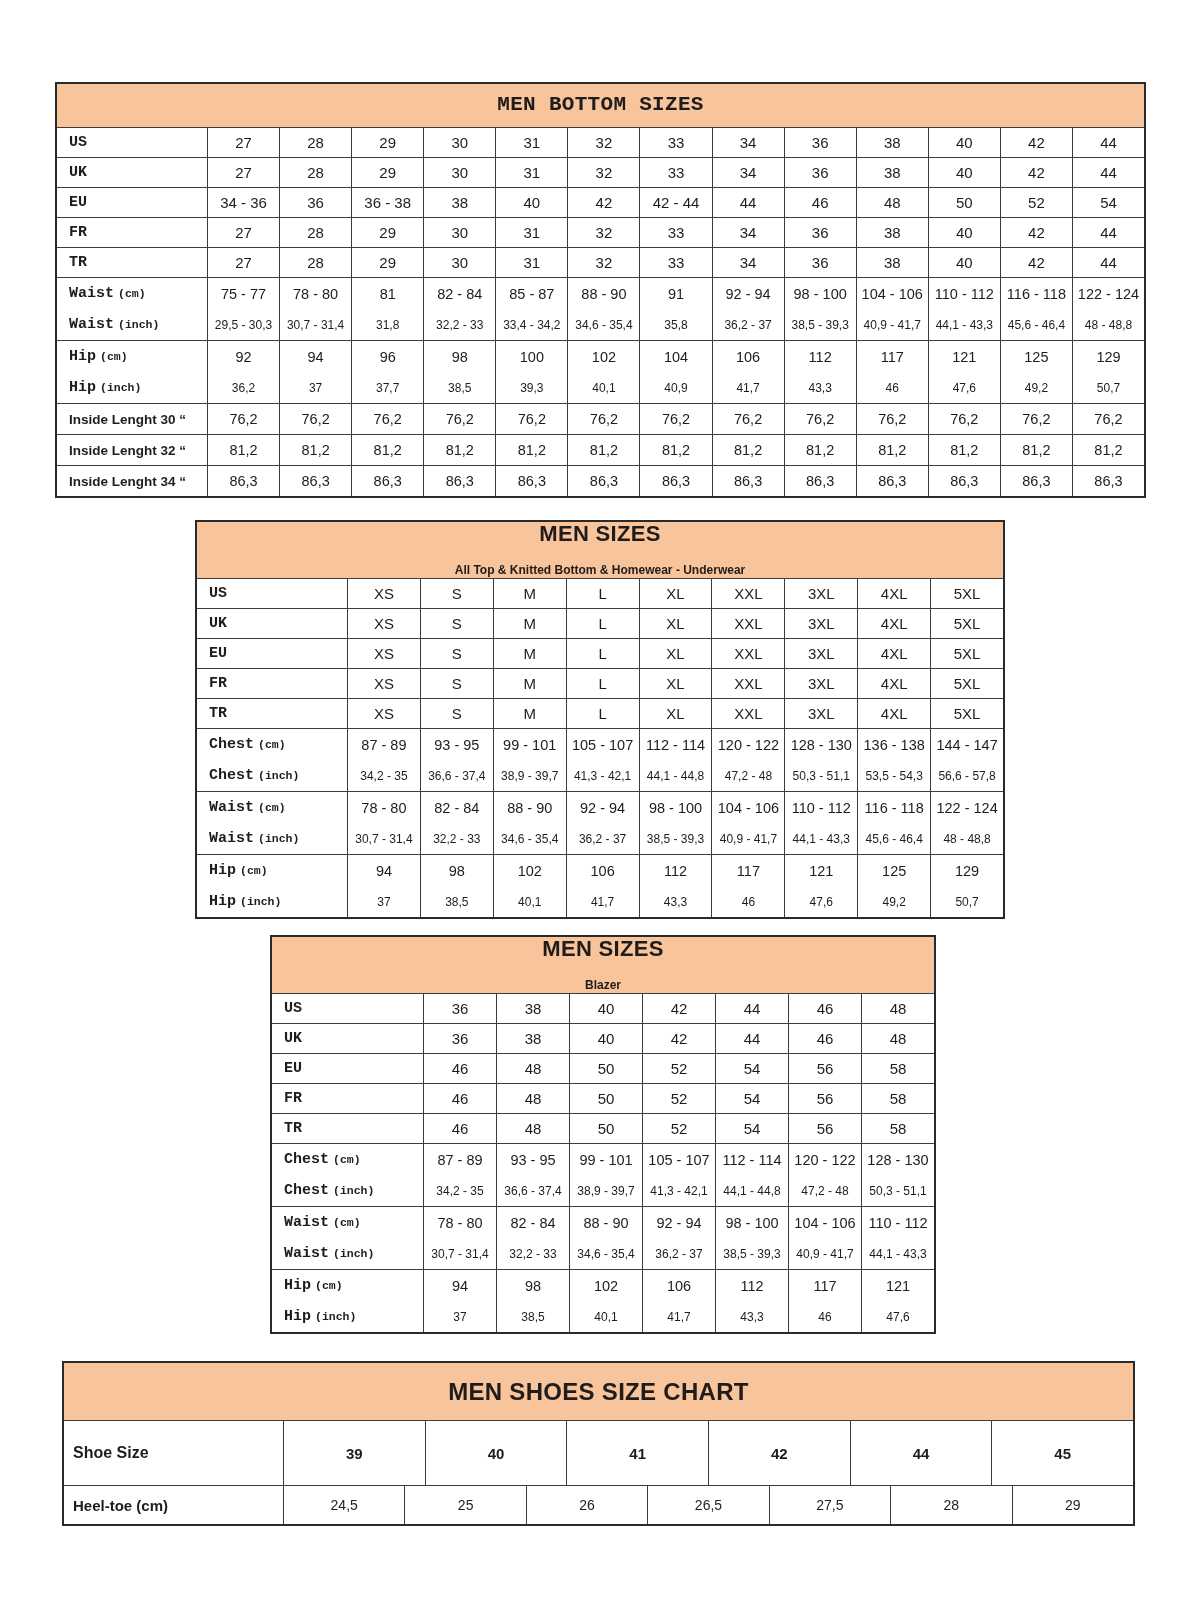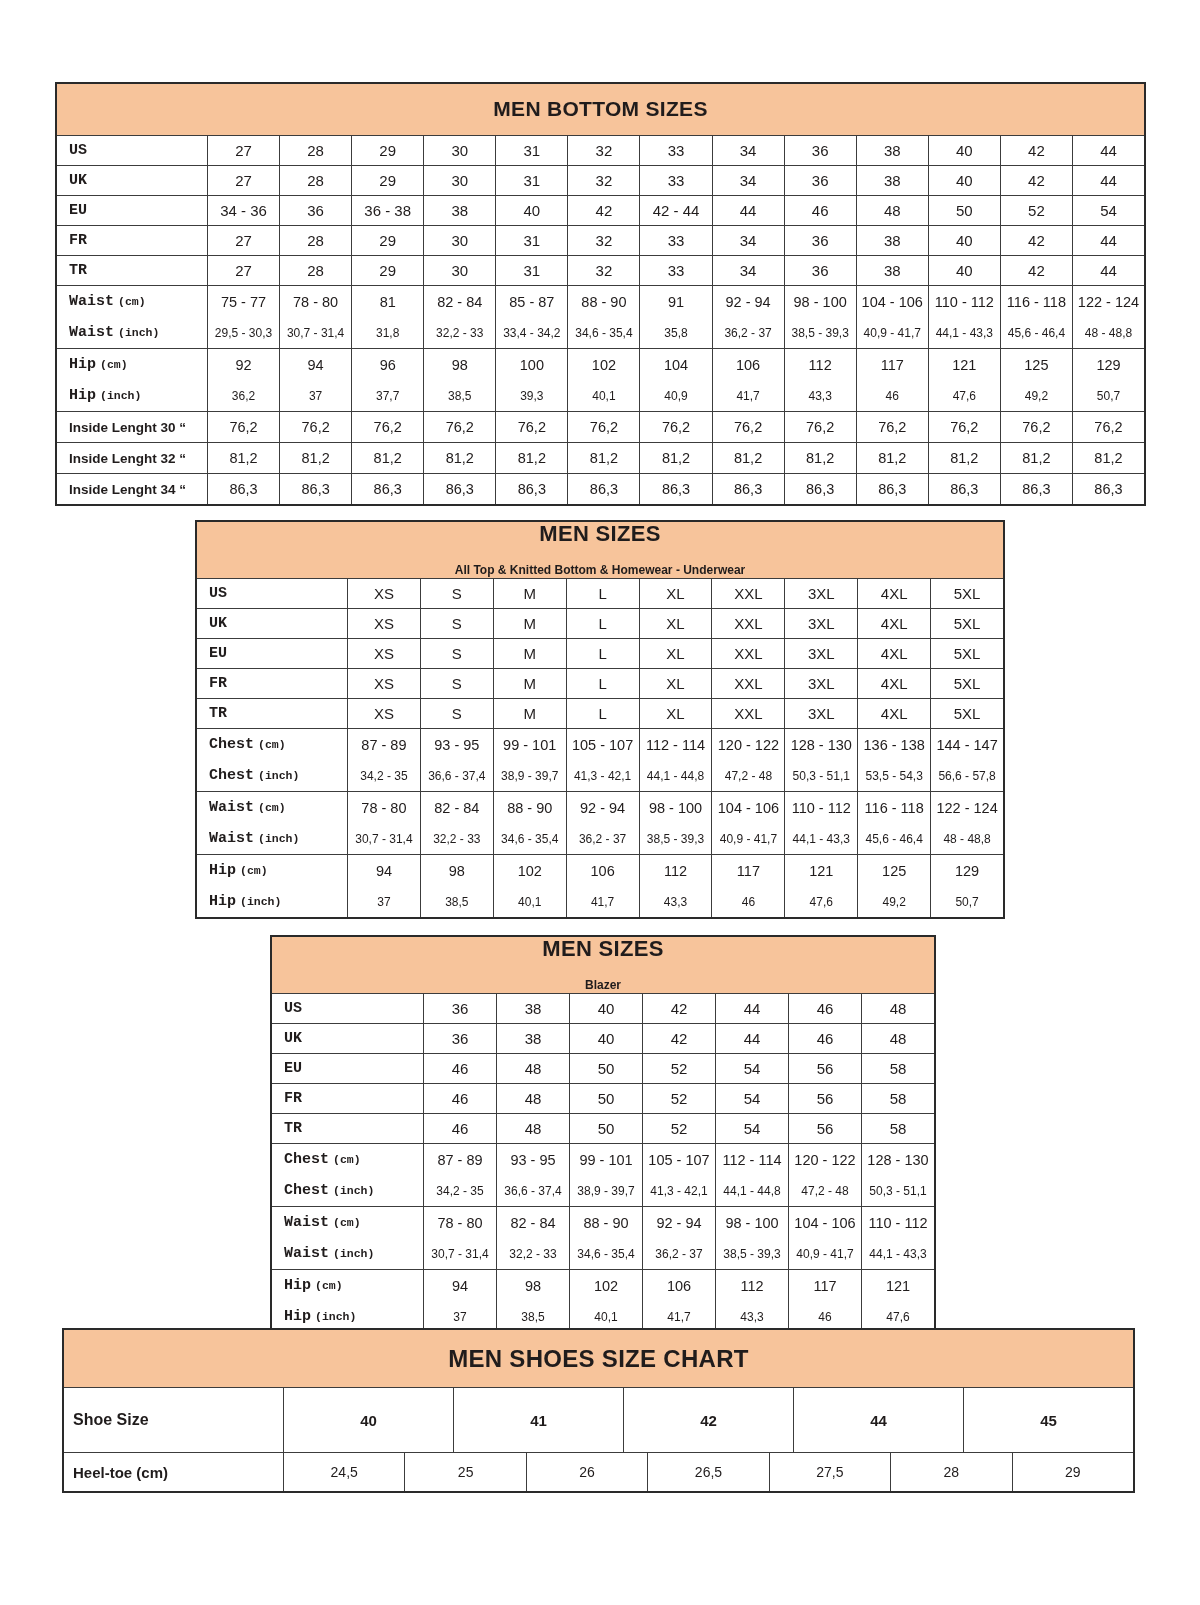--- a/index.html
+++ b/index.html
@@ -31,35 +31,35 @@
   .k-inch   { height: 31px; font-size: 12px; }
   .t-label.k-plain, .t-label.k-cm, .t-label.k-inch { font-size: 15px; font-family: Liberation Mono, monospace; }
   .k-inside { height: 30px; font-size: 14.5px; }
   .t-label.k-inside { font-size: 13.5px; text-align: right; }
   .k-shoe   { height: 64px; font-size: 15px; font-weight: 700; }
   .t-label.k-shoe { font-size: 16px; }
   .k-heel   { height: 38px; font-size: 14px; }
   .t-label.k-heel { font-size: 15px; font-weight: 700; }
 
   [data-name="table-men-bottom-sizes"] { left: 55px;  top: 82px;   width: 1091px; }
-  [data-name="table-men-bottom-sizes"] .t-header { height: 52px; }
+  [data-name="table-men-bottom-sizes"] .t-header { height: 44px; font-family: Liberation Mono, monospace; }
   [data-name="table-men-bottom-sizes"] .t-title  { font-size: 21px; }
   [data-name="table-men-bottom-sizes"] .t-label-col { width: 150px; }
 
   [data-name="table-men-sizes-tops"] { left: 195px; top: 520px;  width: 810px; }
   [data-name="table-men-sizes-tops"] .t-header { height: 57px; }
   [data-name="table-men-sizes-tops"] .t-title  { font-size: 22px; }
   [data-name="table-men-sizes-tops"] .t-label-col { width: 150px; }
 
   [data-name="table-men-sizes-blazer"] { left: 270px; top: 935px;  width: 666px; }
   [data-name="table-men-sizes-blazer"] .t-header { height: 57px; }
   [data-name="table-men-sizes-blazer"] .t-title  { font-size: 22px; }
   [data-name="table-men-sizes-blazer"] .t-label-col { width: 151px; }
 
-  [data-name="table-men-shoes"] { left: 62px;  top: 1328px; width: 1073px; }
+  [data-name="table-men-shoes"] { left: 62px;  top: 1361px; width: 1073px; }
   [data-name="table-men-shoes"] .t-header { height: 58px; }
   [data-name="table-men-shoes"] .t-title  { font-size: 24px; }
   [data-name="table-men-shoes"] .t-label-col { width: 219px; padding-left: 9px; }
 </style>
 </head>
 <body>
 
 <div id="tables-root" data-name="size-chart-page">
     <div class="size-table" data-name="table-men-bottom-sizes">
       <div class="t-header" data-name="table-header" style="background: rgb(247, 196, 155);">
@@ -1152,20 +1152,23 @@
       <div class="t-header" data-name="table-header" style="background: rgb(247, 196, 155);">
         <div class="t-title" data-name="table-title">MEN SHOES SIZE CHART</div>
       </div>
       <div class="t-group" data-name="table-row-group">
         <div class="t-label-col" data-name="row-label-column">
           <div class="t-line t-label k-shoe" data-name="row-label">
             <span data-name="row-label-text">Shoe Size</span>
           </div>
         </div>
         <div class="t-col" data-name="table-column">
+          <div class="t-line t-val k-shoe" data-name="table-cell">39</div>
+        </div>
+        <div class="t-col" data-name="table-column">
           <div class="t-line t-val k-shoe" data-name="table-cell">40</div>
         </div>
         <div class="t-col" data-name="table-column">
           <div class="t-line t-val k-shoe" data-name="table-cell">41</div>
         </div>
         <div class="t-col" data-name="table-column">
           <div class="t-line t-val k-shoe" data-name="table-cell">42</div>
         </div>
         <div class="t-col" data-name="table-column">
           <div class="t-line t-val k-shoe" data-name="table-cell">44</div>

